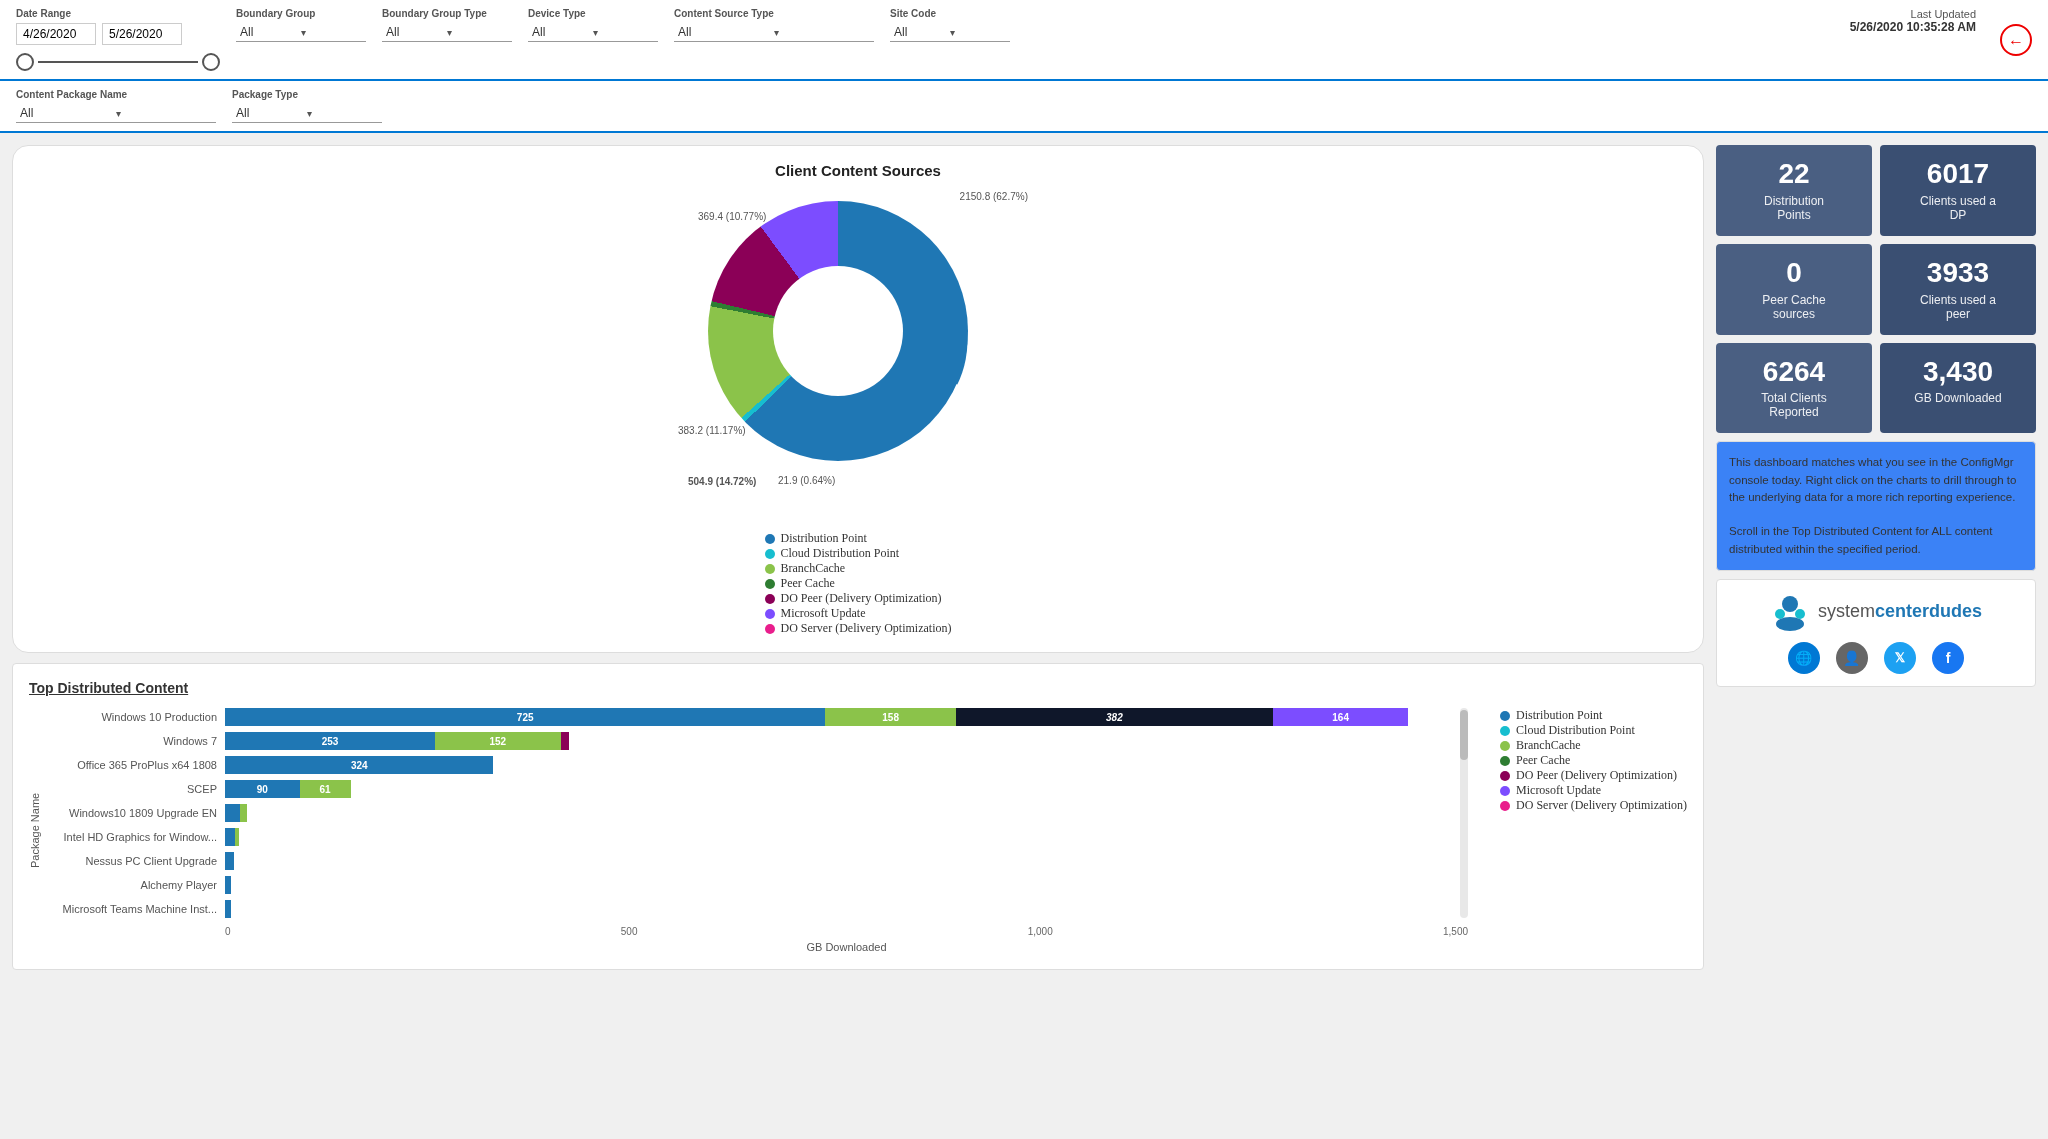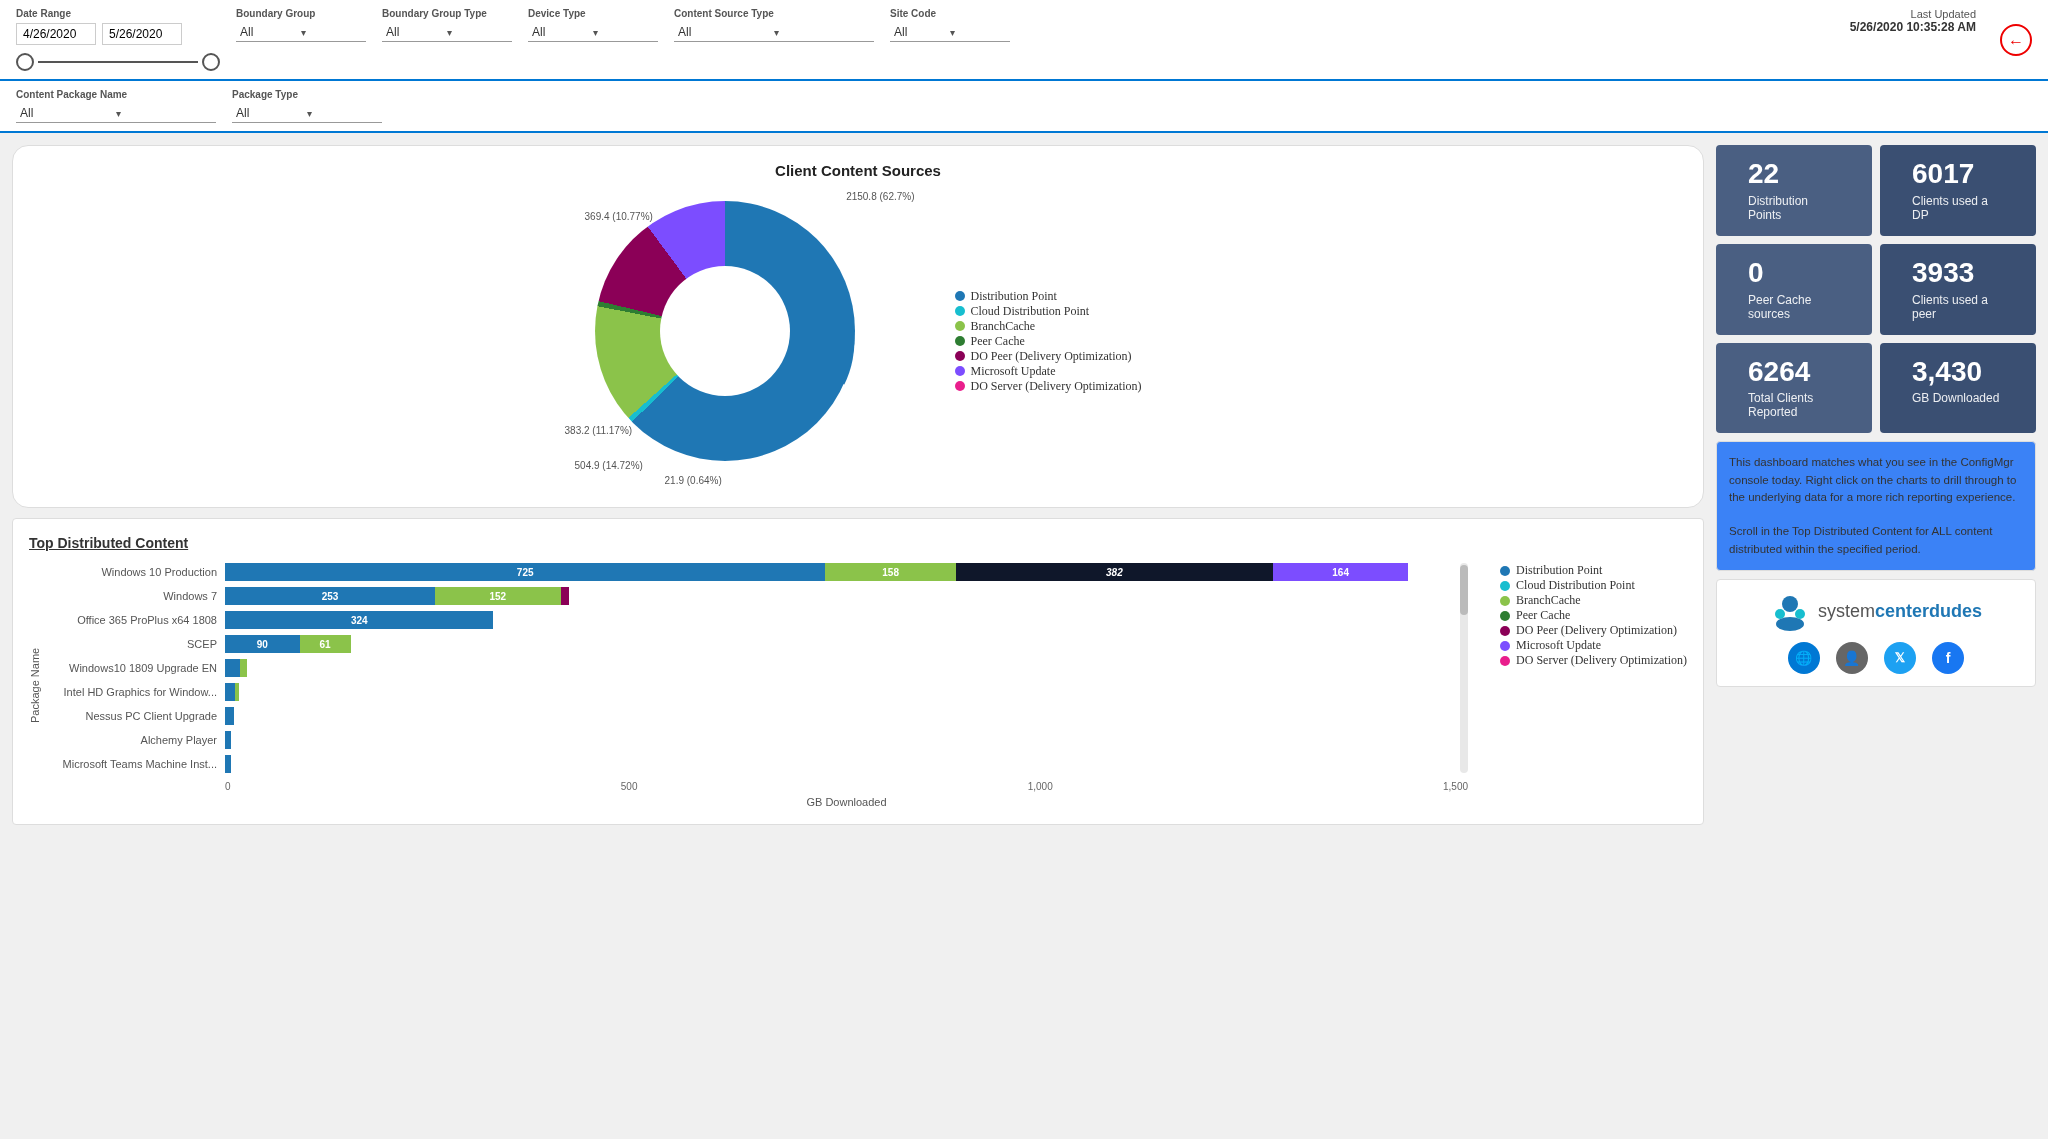--- a/index.html
+++ b/index.html
@@ -134,22 +134,22 @@
       text-align: center;
       font-size: 15px;
       font-weight: 600;
       margin-bottom: 12px;
       color: #222;
     }
 
     .donut-section {
       display: flex;
       align-items: center;
-      justify-content: center;
       gap: 40px;
+      flex-direction: column;
     }
 
     .donut-legend {
       display: flex;
       flex-direction: column;
       font-family: Liberation Serif, serif;
     }
 
     .legend-item {
       display: flex;
@@ -250,21 +250,21 @@
       color: #555;
       margin-top: 4px;
       margin-left: 168px;
     }
 
     .stat-card {
       background: #4a5f82;
       color: #fff;
       border-radius: 4px;
       padding: 14px 32px;
-      text-align: left;
+      text-align: center;
       flex: 1;
     }
 
     .stat-card.darker {
       background: #3a4f72;
     }
 
     .stat-number {
       font-size: 28px;
       font-weight: 700;
@@ -455,21 +455,21 @@
               #7c4dff 323.5deg 362.3deg,
               #e91e8c 362.3deg 360deg,
               #1f77b4 360deg 360deg
             );">
 
               <div style="position:absolute;top:50%;left:50%;transform:translate(-50%,-50%);width:130px;height:130px;border-radius:50%;background:#fff;"></div>
             </div>
             
             
             <div style="position:absolute;top:0px;right:0px;font-size:10px;color:#555;">2150.8 (62.7%)</div>
-            <div style="position:absolute;bottom:20px;left:0px;font-size:10px;color:#555;">504.9 (14.72%)</div>
+            <div style="position:absolute;bottom:4px;left:0px;font-size:10px;color:#555;font-weight:bold;">504.9 (14.72%)</div>
             <div style="position:absolute;bottom:55px;left:-10px;font-size:10px;color:#555;">383.2 (11.17%)</div>
             <div style="position:absolute;top:20px;left:10px;font-size:10px;color:#555;">369.4 (10.77%)</div>
             <div style="position:absolute;bottom:5px;left:90px;font-size:10px;color:#555;">21.9 (0.64%)</div>
           </div>
         </div>
 
         <div class="donut-legend">
           <div class="legend-item">
             <div class="legend-dot" style="background:#1f77b4;"></div>
             <span>Distribution Point</span>

